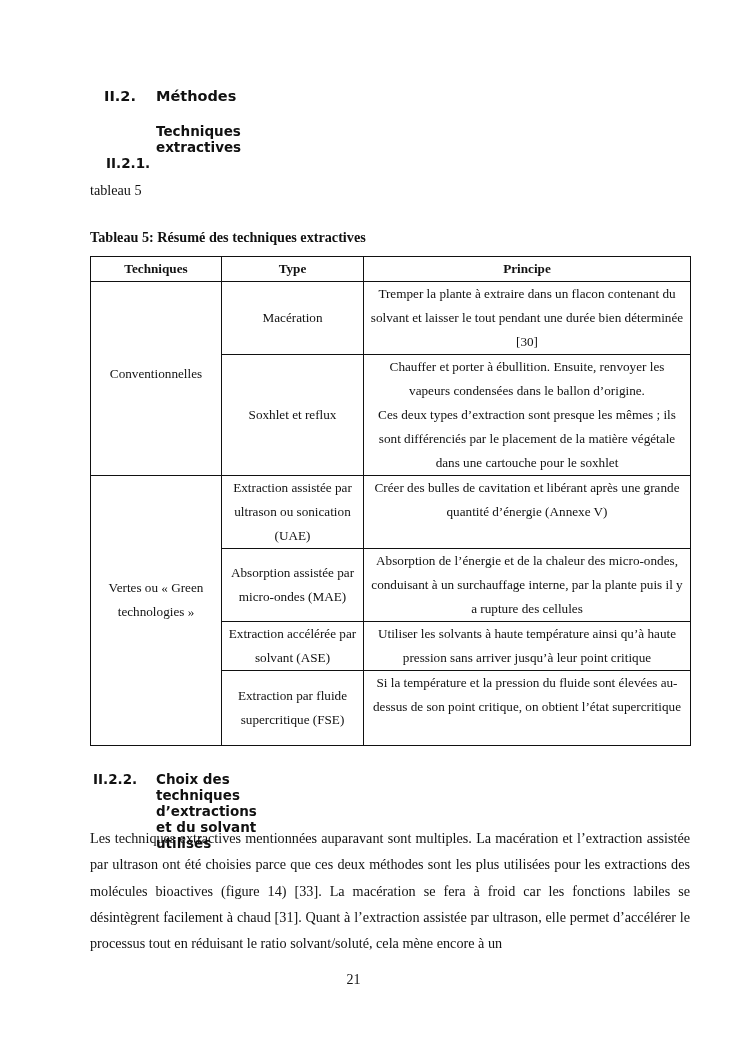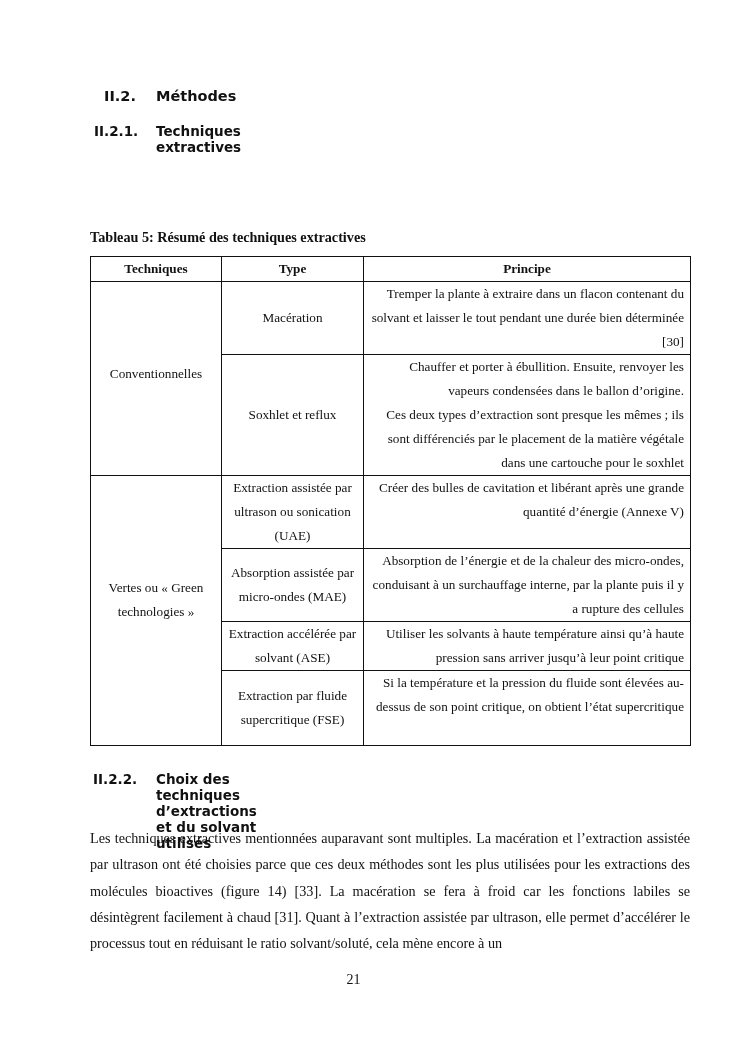--- a/index.html
+++ b/index.html
@@ -9,36 +9,37 @@
   .h2 { font-size: 13.5px; }
   .num { position: absolute; }
   .ttl { position: absolute; }
   .para { position: absolute; left: 90px; width: 600px; font-family: "Liberation Serif", serif; font-size: 14.2px; text-align: justify; text-align-last: auto; }
   .caption { position: absolute; left: 90px; top: 229px; font-family: "Liberation Serif", serif; font-weight: bold; font-size: 14.2px; }
   .tbl { position: absolute; left: 90px; top: 256px; width: 600px; border-collapse: collapse; font-family: "Liberation Serif", serif; font-size: 13.2px; table-layout: fixed; }
   .tbl td, .tbl th { border: 1.2px solid #111; padding: 0 6px; vertical-align: middle; line-height: 24px; }
   .tbl th { font-weight: bold; text-align: center; height: 24px; }
   .c-tech { text-align: center; }
   .c-type { text-align: center; }
-  .c-princ { text-align: right; vertical-align: top !important; padding-left: 6px !important; }
+  .c-princ { text-align: center; vertical-align: top !important; padding-left: 6px !important; }
   .page-num { position: absolute; left: 0; width: 707px; top: 972px; text-align: center; font-family: "Liberation Serif", serif; font-size: 14px; }
 </style>
 </head>
 <body>
 
 <div class="head h1" style="top:88px;">
   <span class="num" style="left:104px;">II.2.</span>
   <span class="ttl" style="left:156px;">Méthodes</span>
 </div>
 <div class="head h2" style="top:123px;">
-  <span class="num" style="left:94px;">II.2.1.</span>
+  <span class="num" style="left:106px;margin-top:32px;">II.2.1.</span>
   <span class="ttl" style="left:156px;">Techniques extractives</span>
 </div>
 
 <div class="para" style="top:181px; line-height:19px;">
+  <div>tableau 5</div>
 </div>
 
 <div class="caption">Tableau 5: Résumé des techniques extractives</div>
 
 <table class="tbl">
   <colgroup>
     <col style="width:131px">
     <col style="width:142px">
     <col style="width:327px">
   </colgroup>

